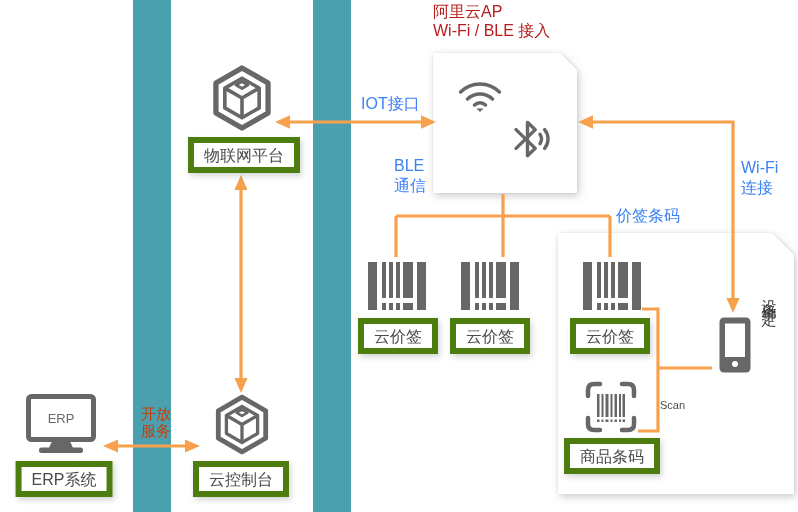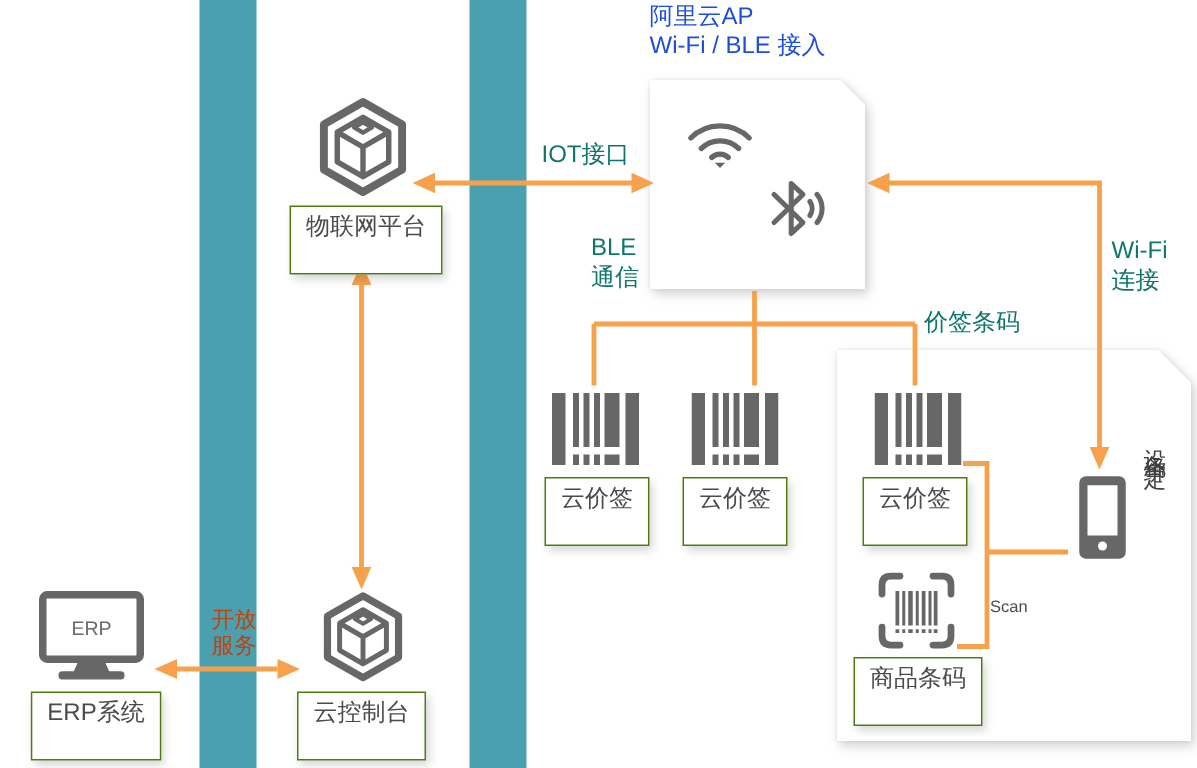--- a/index.html
+++ b/index.html
@@ -28,35 +28,35 @@
   .ic-wifi        { left:455px; top:72px;  width:50px; height:42px; }
   .ic-bt          { left:502px; top:113px; width:52px; height:52px; }
   .ic-bar1        { left:368px; top:262px; width:58px; height:48px; }
   .ic-bar2        { left:461px; top:262px; width:58px; height:48px; }
   .ic-bar3        { left:583px; top:262px; width:58px; height:48px; }
   .ic-scanbar     { left:584px; top:380px; width:54px; height:54px; }
   .ic-phone       { left:719px; top:317px; width:32px; height:56px; }
   .ic-monitor     { left:26px;  top:394px; width:70px; height:64px; }
 
   
-  .tag { position:absolute; z-index:5; background:#fff; border:1px solid #4d7c0f;
+  .tag { position:absolute; z-index:5; background:#fff; border:6px solid #4d7c0f;
          box-shadow:2px 3px 6px rgba(0,0,0,.17); color:#4b4b4b; font-size:16px;
-         padding:3px 10px 20px; white-space:nowrap; transform:translateX(-50%); text-align:center; }
+         padding:3px 10px 0; white-space:nowrap; transform:translateX(-50%); text-align:center; }
   .tag-iot-platform { left:244px; top:137px; }
   .tag-cv1 { left:398px; top:318px; }
   .tag-cv2 { left:490px; top:318px; }
   .tag-cv3 { left:610px; top:318px; }
   .tag-product { left:612px; top:438px; }
   .tag-phone { left:733px; top:377px; line-height:21px; }
   .tag-erp { left:64px;  top:461px; }
   .tag-console { left:241px; top:461px; }
 
   
-  .lbl { position:absolute; z-index:5; color:#0f766e; font-size:16px; line-height:20px; }
-  .lbl-ap-title { left:433px; top:2px; line-height:19px; color:#1d4ed8; }
+  .lbl { position:absolute; z-index:5; color:#3b82f6; font-size:16px; line-height:20px; }
+  .lbl-ap-title { left:433px; top:2px; line-height:19px; color:#b91c1c; }
   .lbl-iot   { left:361px; top:94px; }
   .lbl-ble   { left:357px; top:156px;margin-left:37px; }
   .lbl-rail  { left:616px; top:206px; }
   .lbl-wific { left:741px; top:158px; }
   .lbl-scan  { left:660px; top:347px; color:#4b4b4b; font-size:11px;margin-top:48px; }
   .lbl-open  { left:133px; top:405px; width:38px; text-align:right; font-size:15px; line-height:17px; color:#c2410c; }
   .lbl-bind  { left:759px; top:287px; writing-mode:vertical-lr; text-orientation:upright;
                font-size:15px; letter-spacing:4px; color:#3e3e3e; }
 </style>
 </head>

